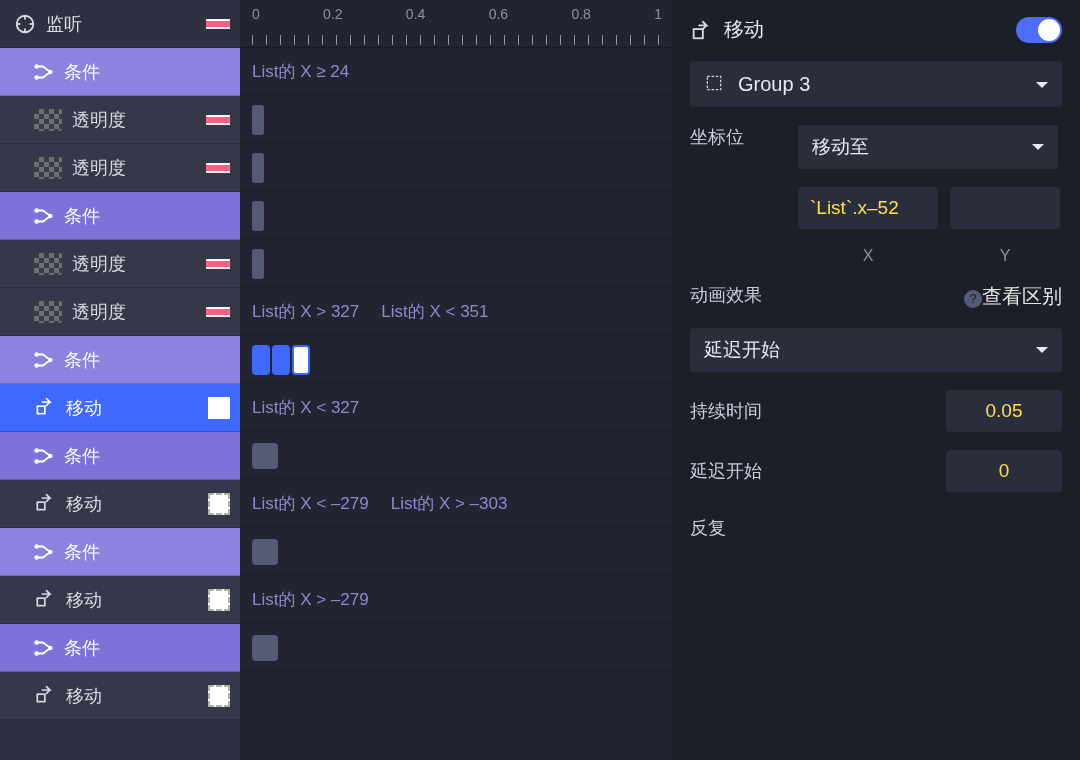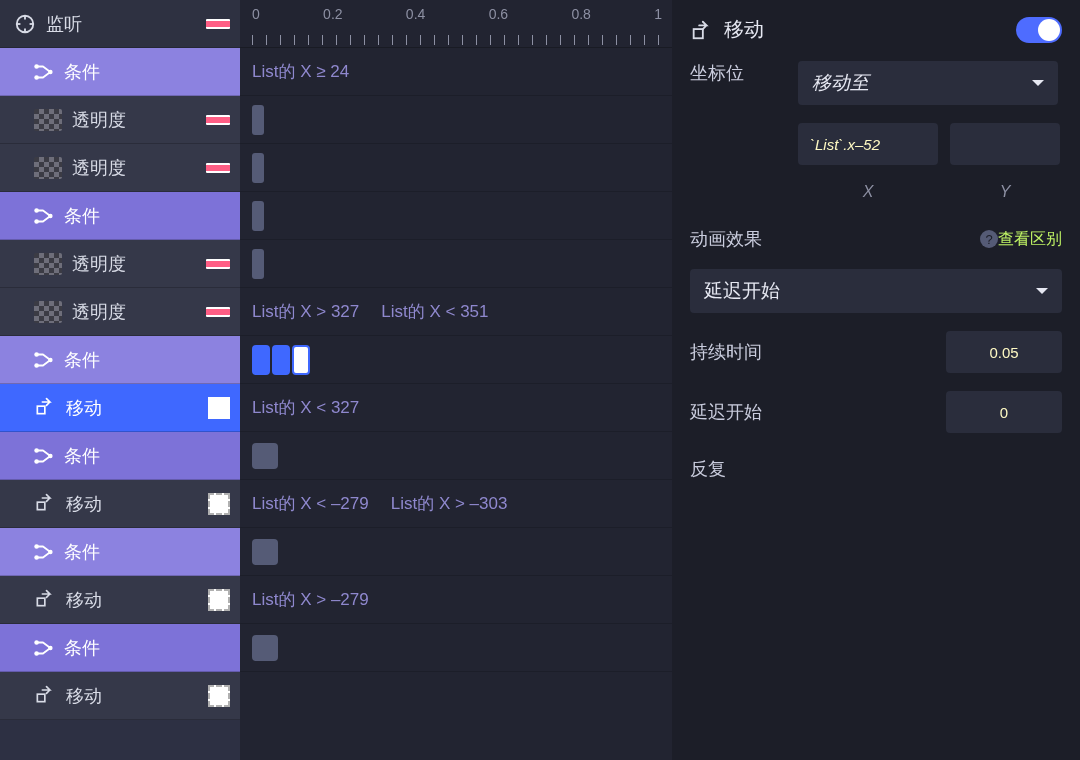--- a/index.html
+++ b/index.html
@@ -87,29 +87,29 @@
     color:#e6e8f2; font-size:20px; cursor:pointer;
   }
   .select .caret{margin-left:auto;}
   .caret::after{content:""; display:inline-block; border:6px solid transparent; border-top-color:#e6e8f2; transform:translateY(3px);}
   .select.sub{ font-size:19px; height:44px;}
   .field-row{ display:flex; align-items:center; gap:12px;}
   .field-row .lab{ font-size:18px; color:#c9ccdd; width:96px;}
   .numbox{
     background:#2a2d3c; border-radius:4px; height:42px; width:116px;
     display:flex; align-items:center; justify-content:center;
-    color:#fef9c3; font-size:15px;
+    color:#fde047; font-size:19px;
   }
   .numbox.wide{ width:140px; justify-content:flex-start; padding-left:12px;}
-  .xy-wrap{ display:flex; gap:18px; flex-direction:column; align-items:flex-start; flex:1;font-style:italic;}
+  .xy-wrap{ display:flex; gap:18px; flex-direction:column; align-items:flex-start; flex:1;}
   .xy-pair{ display:flex; gap:12px;}
   .axis-labels{ display:flex; gap:12px;}
   .axis-labels span{ width:140px; text-align:center; color:#8d90a3; font-size:16px;}
-  .section-head{ display:flex; align-items:center; font-size:18px; color:#c9ccdd;margin-top:8px;}
-  .section-head .hint{ margin-left:auto; color:#bef264; font-size:16px; display:flex; align-items:center; }
+  .section-head{ display:flex; align-items:flex-start; font-size:18px; color:#c9ccdd;}
+  .section-head .hint{ margin-left:auto; color:#e5e5e5; font-size:20px; display:flex; align-items:center; }
   .qmark::before{content:"?"; display:inline-flex; width:18px;height:18px;border-radius:50%;
     background:#555b76; color:#1c1e28; font-size:13px; align-items:center; justify-content:center;}
 
   
   .svg{ display:block; }
 </style>
 </head>
 <body>
 
 <div class="sidebar">
@@ -313,20 +313,29 @@
       <svg viewBox="0 0 24 24" width="22" height="22" fill="none" stroke="#d8dbe6" stroke-width="2">
         <rect x="4" y="11" width="10" height="10"></rect>
           <path d="M10 7 L18 7 L14 3 M18 7 L14 11" stroke-linecap="round"></path>
       </svg>
     </span>
     <span>移动</span>
     <span class="spacer"></span>
     <span class="toggle"></span>
   </div>
 
+  <div class="select">
+    <span class="icn">
+      <svg viewBox="0 0 24 24" width="20" height="20" fill="none" stroke="#d8dbe6" stroke-width="1.5" stroke-dasharray="3 2">
+        <rect x="4" y="4" width="16" height="16"></rect>
+      </svg>
+    </span>
+    <span>Group 3</span>
+    <span class="caret"></span>
+  </div>
 
   <div class="field-row" style="align-items:flex-start;">
     <span class="lab">坐标位</span>
     <div class="xy-wrap">
       <div class="select sub" style="width:260px;">
         <span>移动至</span>
         <span class="caret"></span>
       </div>
       <div class="xy-pair">
         <div class="numbox wide">

